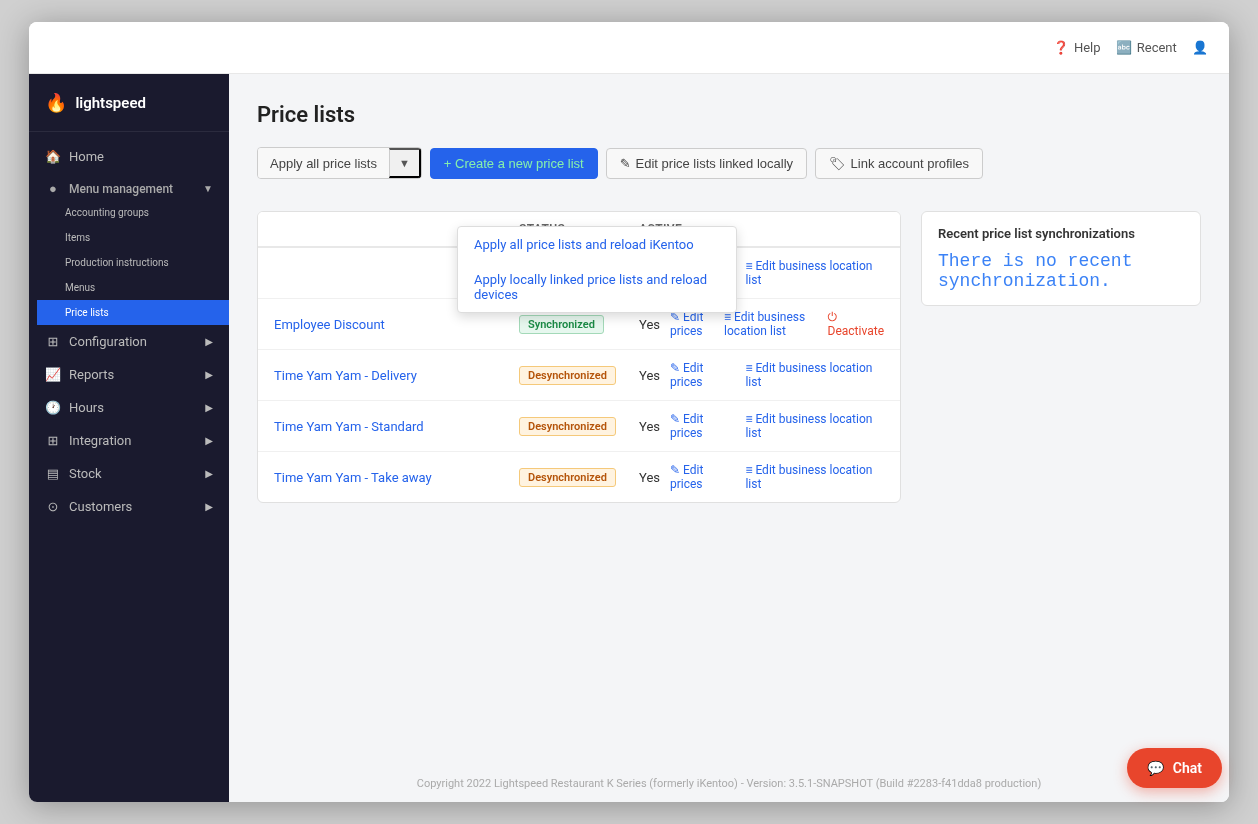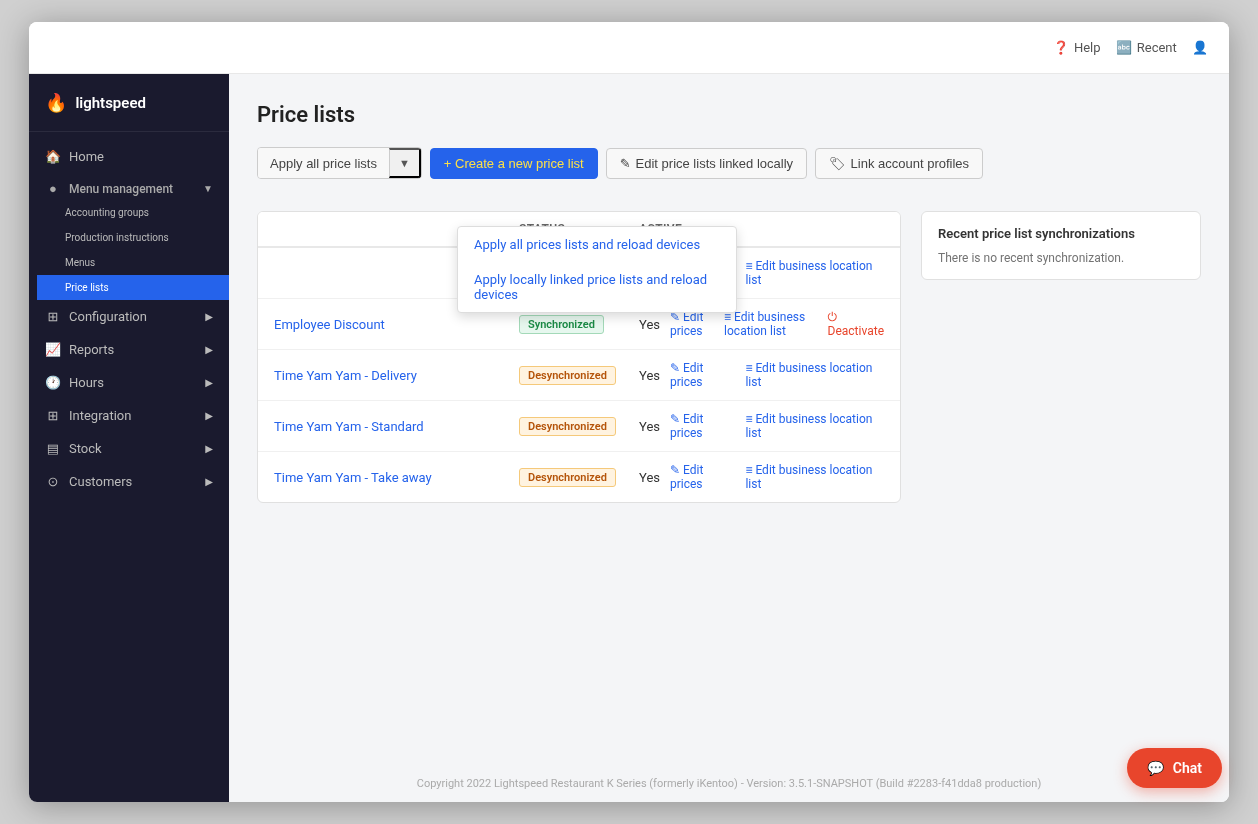--- a/index.html
+++ b/index.html
@@ -129,21 +129,21 @@
       padding: 7px 13px;
       border-radius: 4px;
       font-size: 13px;
       cursor: pointer;
       border: 1px solid #ccc;
       background: #f8f8f8;
       color: #444;
     }
     .btn-primary {
       background: #2563eb;
-      color: #fde047;
+      color: #86efac;
       border-color: #2563eb;
       text-align: right;
     }
     .btn-split {
       display: inline-flex;
       align-items: stretch;
       border: 1px solid #ccc;
       border-radius: 4px;
       overflow: hidden;
     }
@@ -246,22 +246,23 @@
       border-radius: 6px;
       padding: 14px 16px;
     }
     .sync-panel-title {
       font-size: 13px;
       font-weight: 600;
       color: #333;
       margin-bottom: 10px;
     }
     .sync-panel-msg {
-      font-size: 12px;
-      color: #737373;
+      font-size: 18px;
+      color: #3b82f6;
+      font-family: Liberation Mono, monospace;
     }
     
     .footer {
       text-align: center;
       padding: 12px;
       font-size: 11px;
       color: #aaa;
     }
     
     .chat-btn {
@@ -317,20 +318,23 @@
         <div class="sidebar-item section-header">
           <span class="sidebar-icon">●</span>
           <span>Menu management</span>
           <span class="chevron">▼</span>
         </div>
         <div class="sidebar-sub">
           <div class="sidebar-item">
             <span>Accounting groups</span>
           </div>
           <div class="sidebar-item">
+            <span>Items</span>
+          </div>
+          <div class="sidebar-item">
             <span>Production instructions</span>
           </div>
           <div class="sidebar-item">
             <span>Menus</span>
           </div>
           <div class="sidebar-item active">
             <span>Price lists</span>
           </div>
         </div>
         <div class="sidebar-item">
@@ -380,21 +384,21 @@
             <span>✎</span>
             <span>Edit price lists linked locally</span>
           </button>
           <button class="btn">
             <span>🏷</span>
             <span>Link account profiles</span>
           </button>
         </div>
 
         <div class="dropdown-overlay">
-          <div class="dropdown-item">Apply all prices lists and reload devices</div>
+          <div class="dropdown-item">Apply all price lists and reload iKentoo</div>
           <div class="dropdown-item">Apply locally linked price lists and reload devices</div>
         </div>
 
         <div class="content-row">
           <div class="table-area">
             <div class="price-table">
               <div class="price-table-header">
                 <div class="th"></div>
                 <div class="th">Status</div>
                 <div class="th">Active</div>

